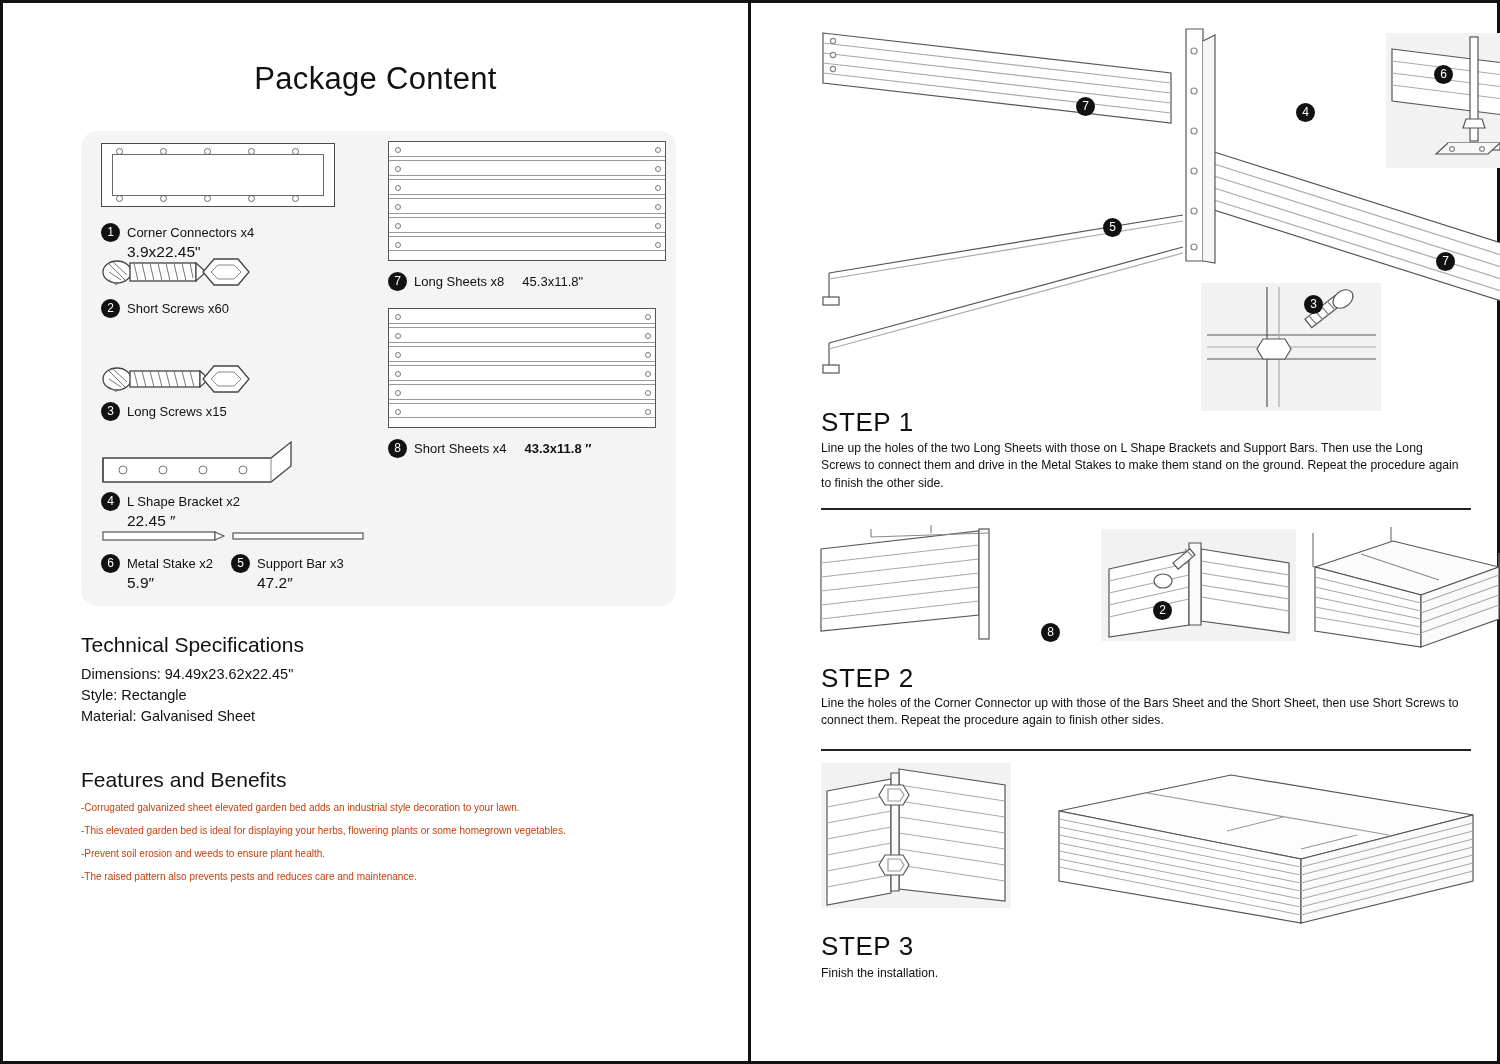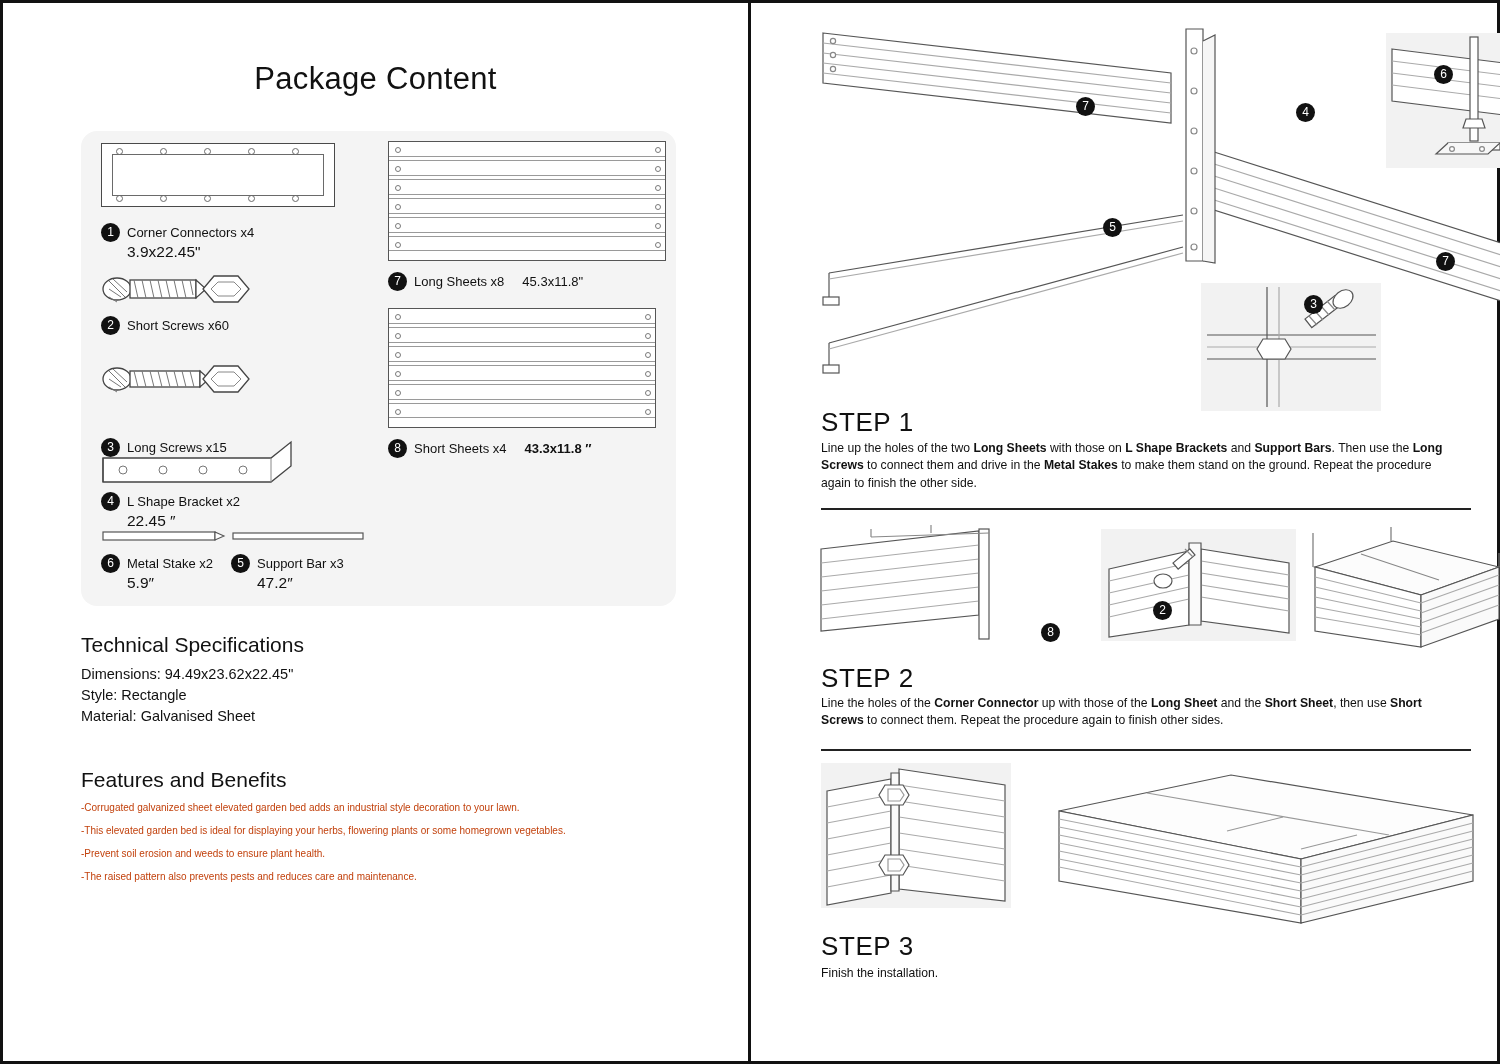--- a/index.html
+++ b/index.html
@@ -81,21 +81,21 @@
 
   .feat-title{position:absolute;left:78px;top:765px;font-size:21px;font-weight:400;}
   .feat-line{position:absolute;left:78px;font-size:10px;color:#c2410c;}
 
   
   .right{
     position:absolute;left:748px;top:0;width:749px;height:1058px;
   }
   .step-title{position:absolute;font-size:26px;letter-spacing:.6px;}
   .step-body{position:absolute;font-size:12.2px;line-height:1.42;color:#111;width:640px;}
-  .step-body b{font-weight:bold;}
+  .step-body b{font-weight:normal;}
   .hr{position:absolute;height:1.5px;background:#222;}
 
   .inset{position:absolute;background:#f2f2f2;border:0;}
   .num{
     position:absolute;width:19px;height:19px;border-radius:50%;
     background:#111;color:#fff;font-size:12px;line-height:19px;text-align:center;
     z-index:20;
   }
   .panelwrap{position:absolute;}
   svg{display:block;overflow:visible;}
@@ -124,21 +124,21 @@
         <div class="chole" style="left:102px;top:51px;"></div>
         <div class="chole" style="left:146px;top:51px;"></div>
         <div class="chole" style="left:190px;top:51px;"></div>
       </div>
       <div style="position:absolute;left:0;top:80px;">
         <span class="badge">1</span><span class="lbl">Corner Connectors x4</span>
         <span class="sub">3.9x22.45"</span>
       </div>
     </div>
 
-    <div class="item" style="left:98px;top:265px;width:250px;height:80px;">
+    <div class="item" style="left:98px;top:248px;width:250px;height:80px;">
       <svg width="150" height="42" viewBox="0 0 150 42">
         <ellipse cx="16" cy="21" rx="14" ry="11" fill="#fff" stroke="#444" stroke-width="1.3"></ellipse>
         <path d="M8 13 L24 29 M8 21 L20 29 M12 11 L26 24 M8 29 L16 34" stroke="#777" stroke-width="1"></path>
         <rect x="29" y="12" width="66" height="18" fill="#fff" stroke="#444" stroke-width="1.3"></rect>
         <path d="M33 12 L37 30 M41 12 L45 30 M49 12 L53 30 M57 12 L61 30 M65 12 L69 30 M73 12 L77 30 M81 12 L85 30 M89 12 L92 27" stroke="#777" stroke-width="1"></path>
         <path d="M95 12 L105 21 L95 30 Z" fill="#fff" stroke="#444" stroke-width="1.2"></path>
       </svg>
       <svg width="52" height="34" viewBox="0 0 52 34" style="position:absolute;left:100px;top:4px;">
         <polygon points="13,4 37,4 48,17 37,30 13,30 2,17" fill="#fff" stroke="#444" stroke-width="1.3"></polygon>
         <polygon points="17,10 33,10 40,17 33,24 17,24 10,17" fill="#fff" stroke="#888" stroke-width="1"></polygon>
@@ -153,21 +153,21 @@
         <ellipse cx="16" cy="21" rx="14" ry="11" fill="#fff" stroke="#444" stroke-width="1.3"></ellipse>
         <path d="M8 13 L24 29 M8 21 L20 29 M12 11 L26 24 M8 29 L16 34" stroke="#777" stroke-width="1"></path>
         <rect x="29" y="13" width="70" height="16" fill="#fff" stroke="#444" stroke-width="1.3"></rect>
         <path d="M33 13 L37 29 M41 13 L45 29 M49 13 L53 29 M57 13 L61 29 M65 13 L69 29 M73 13 L77 29 M81 13 L85 29 M89 13 L93 29" stroke="#777" stroke-width="1"></path>
         <path d="M99 13 L108 21 L99 29 Z" fill="#fff" stroke="#444" stroke-width="1.2"></path>
       </svg>
       <svg width="52" height="34" viewBox="0 0 52 34" style="position:absolute;left:100px;top:4px;">
         <polygon points="13,4 37,4 48,17 37,30 13,30 2,17" fill="#fff" stroke="#444" stroke-width="1.3"></polygon>
         <polygon points="17,10 33,10 40,17 33,24 17,24 10,17" fill="#fff" stroke="#888" stroke-width="1"></polygon>
       </svg>
-      <div style="position:absolute;left:0;top:44px;margin-top:36px;">
+      <div style="position:absolute;left:0;top:44px;">
         <span class="badge">3</span><span class="lbl">Long Screws x15</span>
       </div>
     </div>
 
     <div class="item" style="left:98px;top:437px;width:260px;height:100px;">
       <svg width="200" height="45" viewBox="0 0 200 45">
         <path d="M2 18 L170 18 L190 2 L190 26 L170 42 L2 42 Z" fill="#fff" stroke="#444" stroke-width="1.3"></path>
         <path d="M170 18 L170 42" stroke="#888" stroke-width="1"></path>
         <path d="M2 18 L2 42" stroke="#444" stroke-width="1.2"></path>
         <circle cx="22" cy="30" r="4" fill="#fff" stroke="#777" stroke-width="1"></circle>
@@ -426,21 +426,21 @@
           <path d="M120 110 L198 82" stroke="#aaa"></path>
           <path d="M60 31 L138 57" stroke="#888"></path>
           <path d="M12 10 L12 44" stroke="#777"></path>
           <path d="M90 4 L90 18" stroke="#777"></path>
           <path d="M198 30 L198 44" stroke="#777"></path>
         </g>
       </svg>
     </div>
 
     <div class="step-title" style="left:70px;top:660px;">STEP 2</div>
-    <div class="step-body" style="left:70px;top:692px;">Line the holes of the <b>Corner Connector</b> up with those of the <b>Long Sheet</b> and the <b>Short Sheet</b>, then use <b>Short Screws</b> to connect them. Repeat the procedure again to finish other sides.</div>
+    <div class="step-body" style="left:70px;top:692px;">Line the holes of the <b>Corner Connector</b> up with those of the <b>Bars Sheet</b> and the <b>Short Sheet</b>, then use <b>Short Screws</b> to connect them. Repeat the procedure again to finish other sides.</div>
 
     <div class="hr" style="left:70px;top:746px;width:650px;"></div>
 
     <div class="panelwrap" style="left:70px;top:760px;width:200px;height:150px;">
       <div class="inset" style="left:0;top:0;width:190px;height:145px;">
         <svg width="190" height="145" viewBox="0 0 190 145">
           <g stroke="#555" stroke-width="1.2" fill="#fff">
             <path d="M6 28 L70 16 L70 130 L6 142 Z"></path>
             <path d="M6 44 L70 32" stroke="#aaa"></path>
             <path d="M6 60 L70 48" stroke="#aaa"></path>

